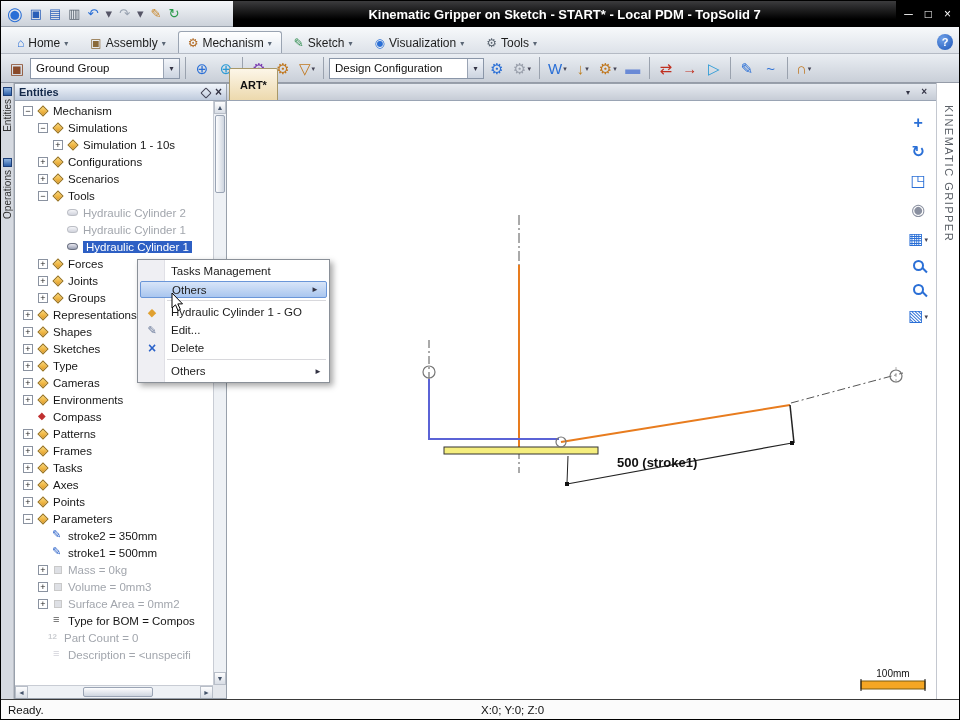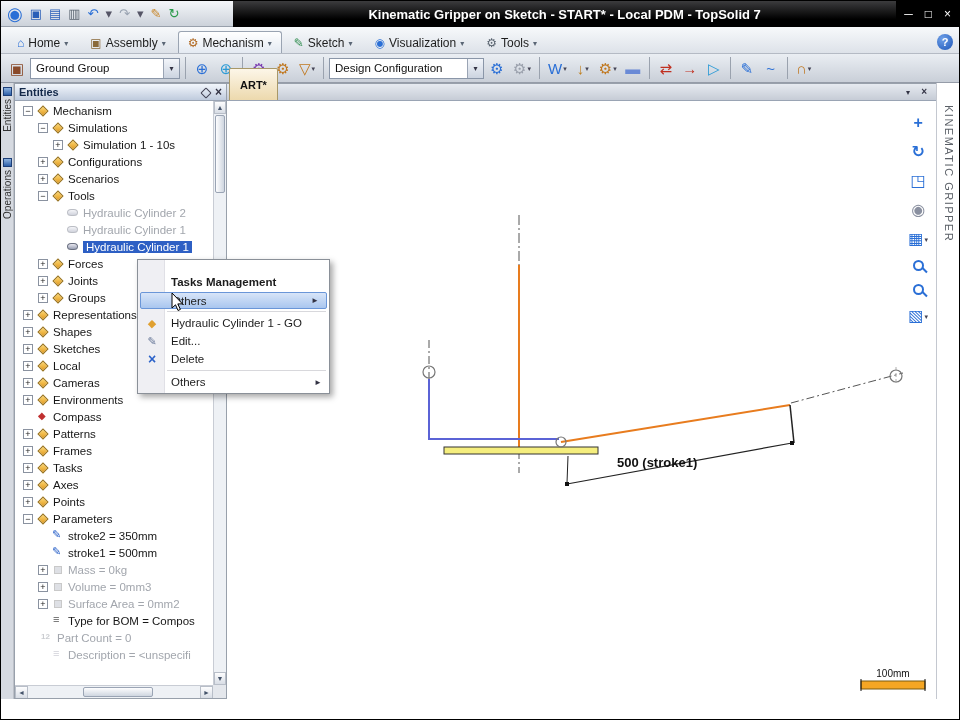--- a/index.html
+++ b/index.html
@@ -91,21 +91,21 @@
   .mag { width:11px; height:11px; border:2px solid #2a6fd6; border-radius:50%; position:relative; display:inline-block; }
   .mag::after { content:""; position:absolute; width:7px; height:2px; background:#2a6fd6; transform:rotate(45deg); right:-6px; bottom:-2px; }
 
   #right-strip { position:absolute; left:935px; top:0; width:25px; bottom:0; background:#fff; border-left:1px solid #c4c8d0; display:flex; justify-content:center; }
   .vtitle { writing-mode:vertical-rl; font-size:11px; color:#5a5f66; letter-spacing:1.5px; margin-top:22px; white-space:nowrap; }
 
   
   #context-menu { position:absolute; left:136px; top:258px; width:193px; background:#fff; border:1px solid #8a9098; box-shadow:3px 3px 6px rgba(0,0,0,.35); z-index:50; padding:2px 0; }
   #context-menu::before { content:""; position:absolute; left:0; top:0; bottom:0; width:26px; background:#efeff3; border-right:1px solid #e0e0e6; }
   .mitem { position:relative; height:18px; display:flex; align-items:center; padding-left:33px; font-size:11.5px; color:#1c1c1c; }
-  .mitem.header { font-weight:bold;margin-top:11px; }
+  .mitem.header { font-weight:normal; }
   .mitem.hl { background:linear-gradient(#d8e5f8,#a9c6ef); border:1px solid #6a96d8; border-radius:2px; margin:1px 2px; height:17px; padding-left:31px; }
   .micon { position:absolute; left:5px; width:18px; text-align:center; font-size:11px; line-height:18px; }
   .mi-task { color:#e0a030; }
   .mi-edit { color:#6a7a9a; }
   .mi-delete { color:#2b62c9; font-weight:bold; font-size:14px; }
   .marrow { position:absolute; right:7px; font-size:8px; color:#334; }
   .msep { height:1px; background:#d8d8dc; margin:2px 3px 2px 29px; position:relative; }
 
   #cursor { position:absolute; left:170px; top:292px; z-index:60; }
 
@@ -346,21 +346,21 @@
               <span class="tlabel" data-name="tree-item-label">Shapes</span>
             </div>
             <div class="trow" data-name="tree-item-sketches" style="padding-left: 8px;">
               <span class="texp" data-name="expand-icon">+</span>
               <span class="ti ti-diamond" data-name="diamond-icon"></span>
               <span class="tlabel" data-name="tree-item-label">Sketches</span>
             </div>
             <div class="trow" data-name="tree-item-cuts" style="padding-left: 8px;">
               <span class="texp" data-name="expand-icon">+</span>
               <span class="ti ti-diamond" data-name="diamond-icon"></span>
-              <span class="tlabel" data-name="tree-item-label">Local</span>
+              <span class="tlabel" data-name="tree-item-label">Type</span>
             </div>
             <div class="trow" data-name="tree-item-cameras" style="padding-left: 8px;">
               <span class="texp" data-name="expand-icon">+</span>
               <span class="ti ti-diamond" data-name="diamond-icon"></span>
               <span class="tlabel" data-name="tree-item-label">Cameras</span>
             </div>
             <div class="trow" data-name="tree-item-environments" style="padding-left: 8px;">
               <span class="texp" data-name="expand-icon">+</span>
               <span class="ti ti-diamond" data-name="diamond-icon"></span>
               <span class="tlabel" data-name="tree-item-label">Environments</span>
@@ -423,21 +423,21 @@
             <div class="trow" data-name="tree-item-surface-area-0mm2" style="padding-left: 23px;">
               <span class="texp" data-name="expand-icon">+</span>
               <span class="ti ti-surface dim" data-name="surface-icon"></span>
               <span class="tlabel gray" data-name="tree-item-label">Surface Area = 0mm2</span>
             </div>
             <div class="trow" data-name="tree-item-type-for-bom-compos" style="padding-left: 23px;">
               <span class="texp-ph"></span>
               <span class="ti ti-bom" data-name="bom-icon"></span>
               <span class="tlabel" data-name="tree-item-label">Type for BOM = Compos</span>
             </div>
-            <div class="trow" data-name="tree-item-part-count-0" style="padding-left: 12px;">
+            <div class="trow" data-name="tree-item-part-count-0" style="padding-left: 19px;">
               <span class="texp-ph"></span>
               <span class="ti ti-count dim" data-name="count-icon"></span>
               <span class="tlabel gray" data-name="tree-item-label">Part Count = 0</span>
             </div>
             <div class="trow" data-name="tree-item-description-unspecifi" style="padding-left: 23px;">
               <span class="texp-ph"></span>
               <span class="ti ti-desc dim" data-name="desc-icon"></span>
               <span class="tlabel gray" data-name="tree-item-label">Description = &lt;unspecifi</span>
             </div>
           </div>
@@ -566,14 +566,18 @@
         <span class="marrow" data-name="submenu-arrow-icon">►</span>
       </div>
     </div>
 
   <div id="cursor" data-name="mouse-cursor">
     <svg width="14" height="20" viewBox="0 0 14 20" xmlns="http://www.w3.org/2000/svg">
       <polygon points="1,0 1,15 4.5,11.8 7,17.5 9.4,16.4 6.8,10.9 11.5,10.9" fill="#fff" stroke="#000" stroke-width="1"></polygon>
     </svg>
   </div>
 
+  <div id="statusbar" data-name="status-bar">
+    <span data-name="status-text">Ready.</span>
+    <span id="coords" data-name="coordinates-readout">X:0; Y:0; Z:0</span>
+  </div>
 
 </div>
 
 </body></html>

